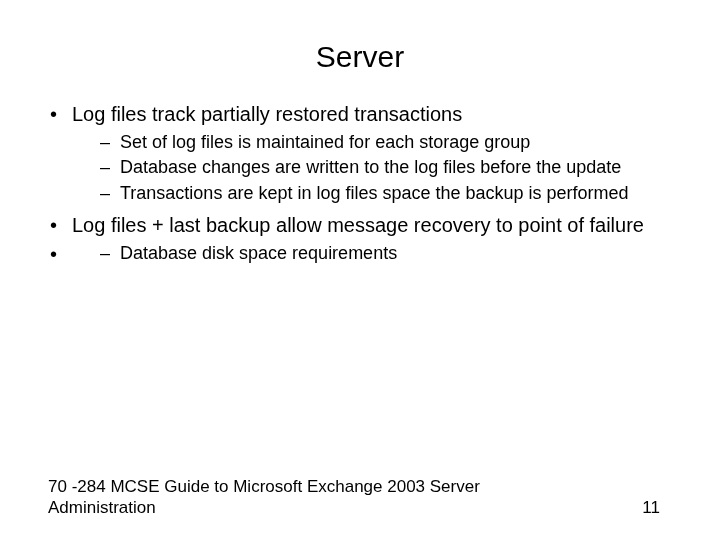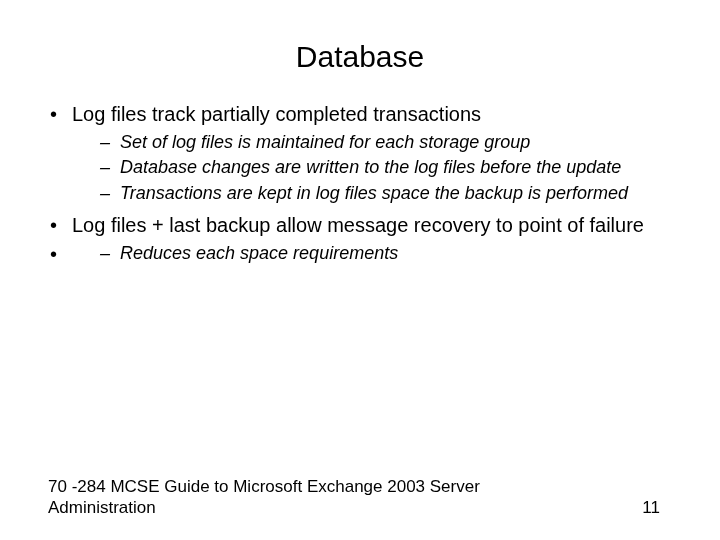--- a/index.html
+++ b/index.html
@@ -40,21 +40,20 @@
     position:absolute;
     left:0;
     top:0;
   }
   ul.lvl2{
     list-style:none;
     margin:4px 0 8px 0;
     padding:0 0 0 28px;
     font-size:18px;
     line-height:1.3;
-    font-style:italic;
   }
   ul.lvl2 > li{
     position:relative;
     padding-left:20px;
     margin:0 0 2px 0;
   }
   ul.lvl2 > li::before{
     content:"–";
     position:absolute;
     left:0;
@@ -72,37 +71,37 @@
     align-items:flex-end;
   }
   .footer .src{max-width:520px}
   .footer .pg{padding-top:2px}
 </style>
 </head>
 <body>
 
 <div class="slide">
 
-  <div class="title">Database</div>
+  <div class="title">Server</div>
 
   <ul class="lvl1">
     <li>
-      <span>Log files track partially completed transactions</span>
+      <span>Log files track partially restored transactions</span>
       <ul class="lvl2">
         <li><span>Set of log files is maintained for each storage group</span></li>
         <li><span>Database changes are written to the log files before the update</span></li>
         <li><span>Transactions are kept in log files space the backup is performed</span></li>
       </ul>
     </li>
     <li>
       <span>Log files + last backup allow message recovery to point of failure</span>
     </li>
     <li>
       <ul class="lvl2">
-        <li><span>Reduces each space requirements</span></li>
+        <li><span>Database disk space requirements</span></li>
       </ul>
     </li>
   </ul>
 
   <div class="footer">
     <div class="src">70 -284 MCSE Guide to Microsoft Exchange 2003 Server Administration</div>
     <div class="pg">11</div>
   </div>
 
 </div>

